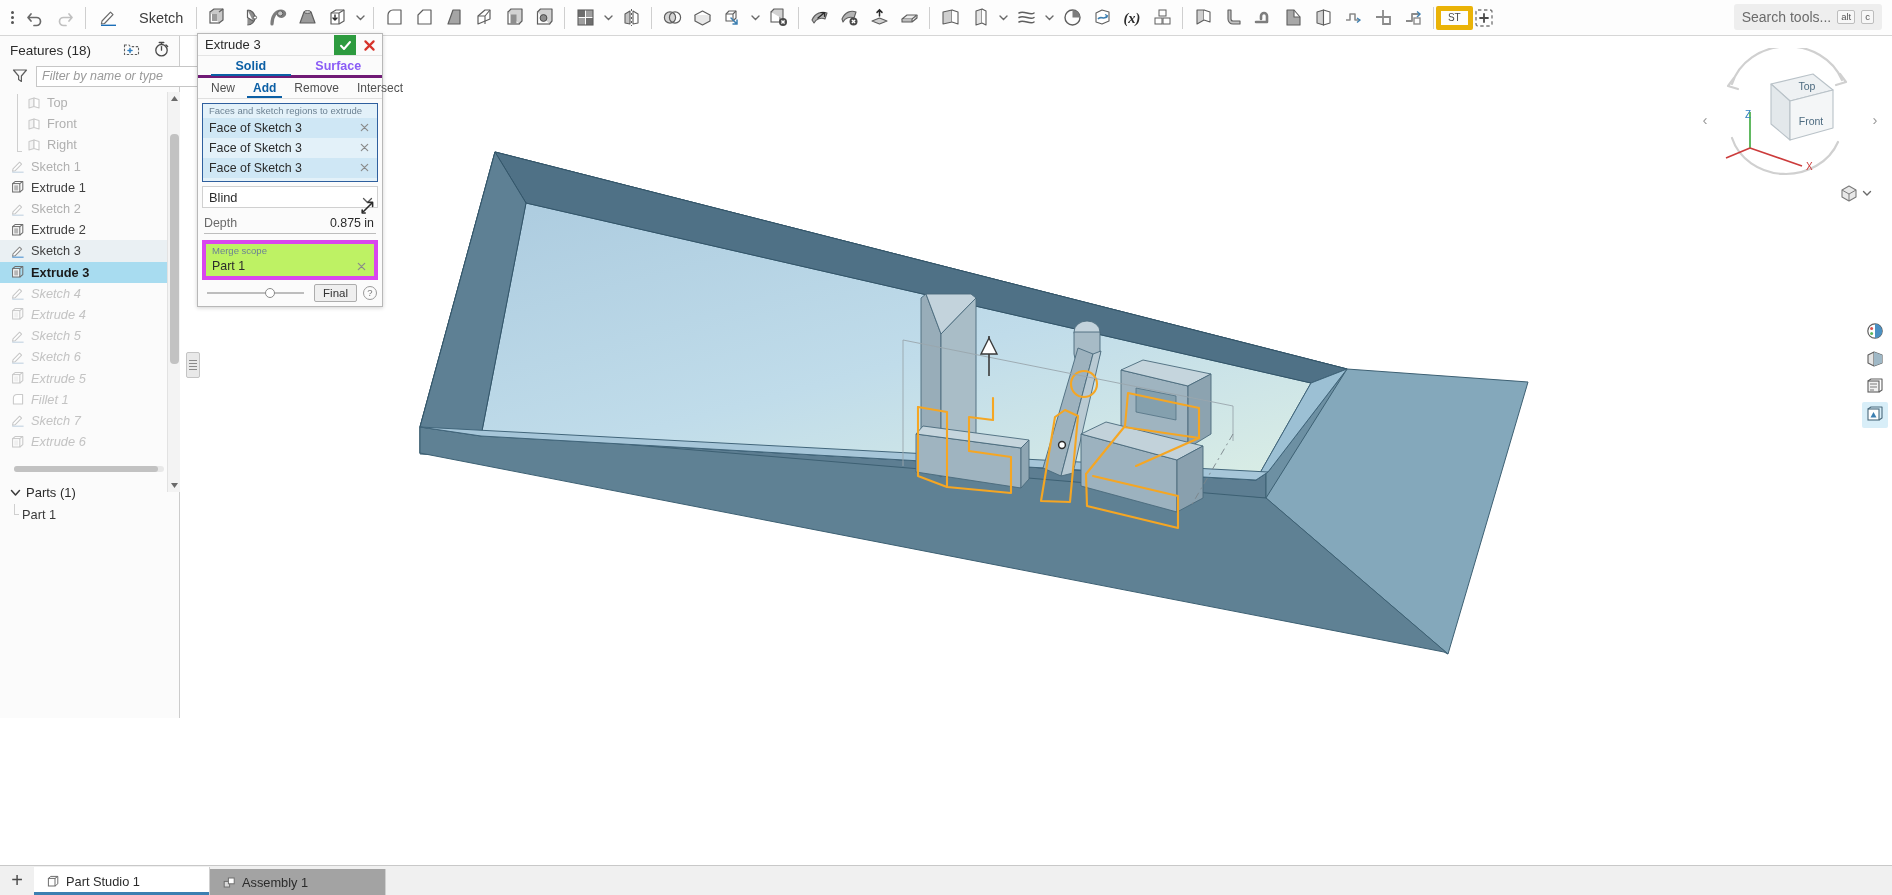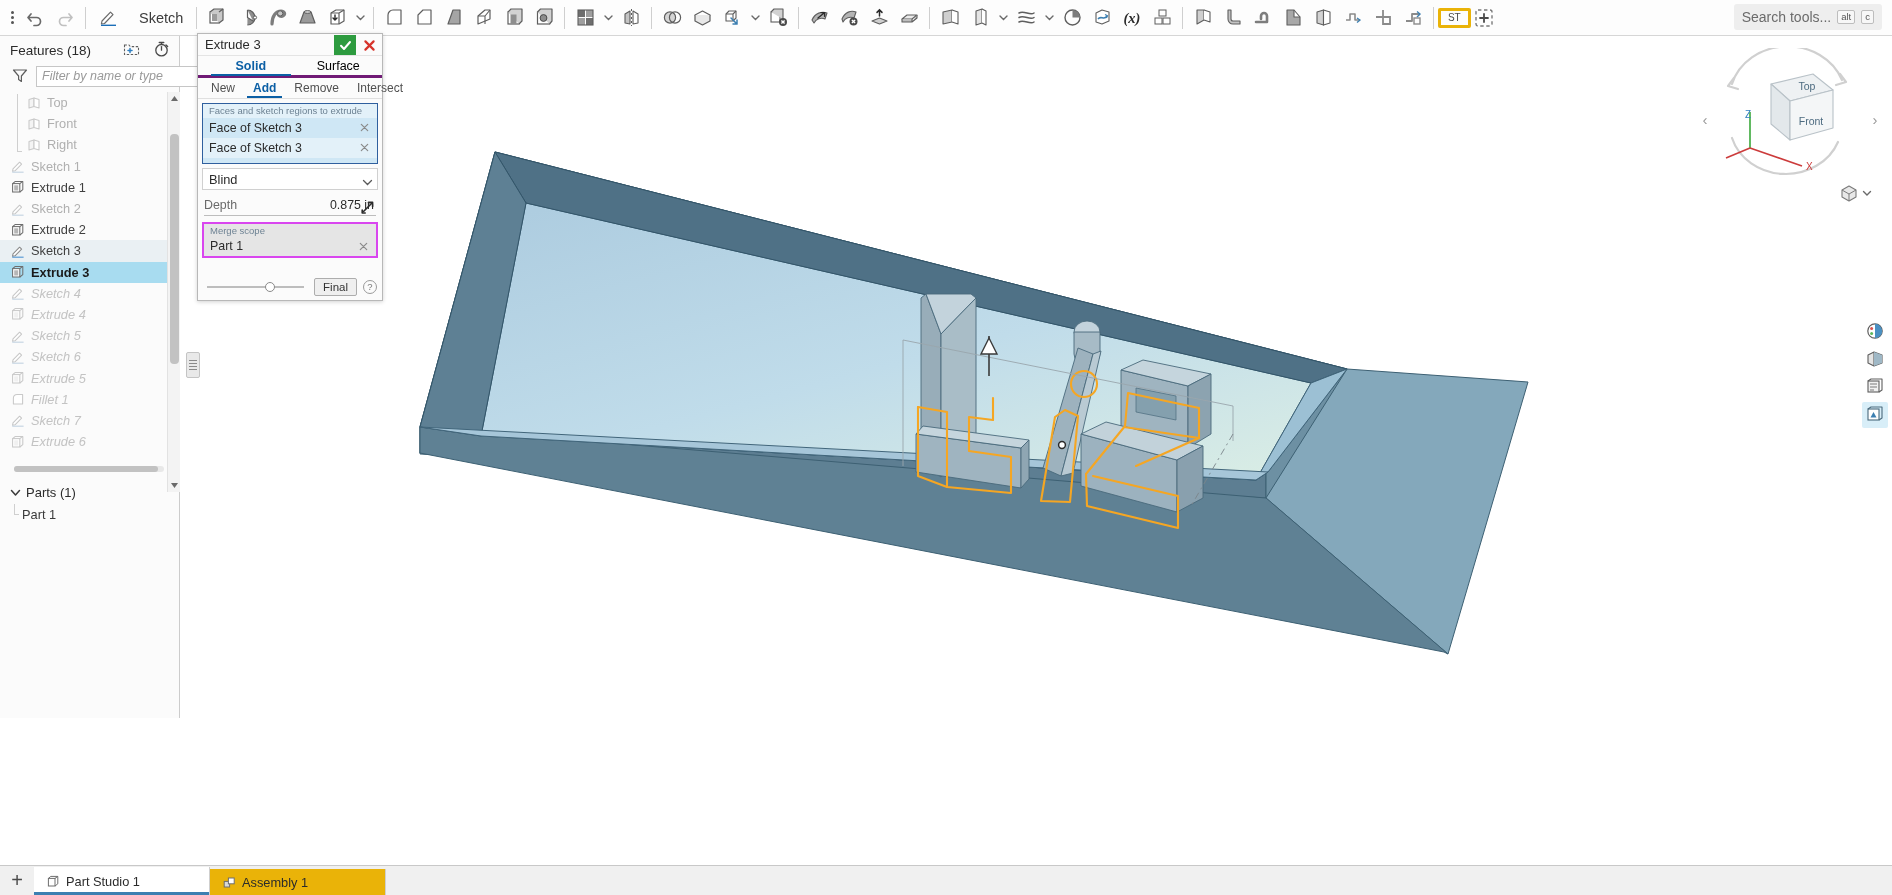--- a/index.html
+++ b/index.html
@@ -43,21 +43,21 @@
     position:absolute; right:10px; top:4px;
     height:26px; min-width:112px; background:#eeeeee; border-radius:3px;
     display:flex; align-items:center; padding:0 8px; gap:6px; cursor:text;
   }
   #search-box .ph { font-size:14px; color:#6b6b6b; }
   .kbd {
     font-size:9.5px; color:#555; border:1px solid #bdbdbd; background:#f7f7f7;
     border-radius:2px; padding:1px 3px; line-height:1; font-family:"Liberation Sans",sans-serif;
   }
   .st-box {
-    border:3px solid #eab308; border-radius:2px; font-size:10px; color:#4a4a4a;
+    border:5px solid #eab308; border-radius:2px; font-size:10px; color:#4a4a4a;
     padding:2px 7px; line-height:1;
   }
 
   
   #left-panel {
     position:absolute; left:0; top:36px; width:180px; height:682px;
     background:#fbfbfb; border-right:1px solid #cccccc;
   }
   #features-head {
     height:28px; display:flex; align-items:center; padding:0 6px 0 10px;
@@ -147,41 +147,41 @@
   }
   #ed-cancel {
     position:absolute; right:2px; top:1px; width:22px; height:20px;
     display:flex; align-items:center; justify-content:center; cursor:pointer;
   }
   #ed-type-tabs {
     display:flex; height:22px; border-bottom:3px solid #701a75; background:#fbfbfb;padding-left:9px;
   }
   .tt {
     flex:1 1 0; display:flex; align-items:center; justify-content:center;
-    font-size:12.5px; color:#000000; cursor:pointer; position:relative;
+    font-size:12.5px; color:#8b5cf6; cursor:pointer; position:relative;font-weight:bold;
   }
   .tt.on { color:#0b5fa5; font-weight:bold; }
   .tt.on::after {
     content:""; position:absolute; left:4px; right:4px; bottom:-1px; height:2px; background:#0b5fa5;
   }
   #ed-op-tabs {
     display:flex; height:21px; border-bottom:1px solid #e0e0e0; background:#fbfbfb;
     padding:0 4px;
   }
   .ot {
     flex:0 1 auto; padding:0 9px; display:flex; align-items:center; justify-content:center;
     font-size:12px; color:#505050; cursor:pointer; position:relative;
   }
   .ot.on { color:#0b5fa5; font-weight:bold; }
   .ot.on::after {
     content:""; position:absolute; left:3px; right:3px; bottom:0px; height:2px; background:#0b5fa5;
   }
   #ed-faces-box {
     margin:4px 4px 0 4px; border:1px solid #2f5f9e; background:#e3f1f9;
-    height:61px; overflow:hidden; position:relative;
+    height:79px; overflow:hidden; position:relative;
   }
   #ed-faces-label {
     font-size:9.5px; color:#6d8293; padding:2px 0 1px 6px; line-height:1.15;
   }
   .face-row {
     height:20px; display:flex; align-items:center; padding-left:6px;
     font-size:12.4px; color:#2b2b2b; position:relative; cursor:pointer;
   }
   .face-row.alt { background:#cfe7f5; }
   .face-row .x {
@@ -207,21 +207,21 @@
     position:absolute; right:2px; font-size:12.4px; color:#2b2b2b;
   }
   .chk-row {
     height:22px; display:flex; align-items:center; gap:7px; padding-left:7px;
     font-size:12.4px; color:#6a6a6a; cursor:pointer;
   }
   .chk {
     width:11px; height:11px; border:1px solid #b4b4b4; background:#fff; flex:0 0 auto;
   }
   #ed-merge-box {
-    margin:6px 4px 16px 4px; border:2px solid #d946ef; background:#e5e5e5;
+    margin:6px 4px 0 4px; border:4px solid #d946ef; background:#bef264;
   }
   #ed-merge-label { font-size:9.5px; color:#6d8293; padding:2px 0 0 6px; line-height:1.15; }
   #ed-merge-item {
     height:19px; display:flex; align-items:center; padding-left:6px;
     font-size:12.4px; color:#2b2b2b; position:relative; cursor:pointer;
   }
   #ed-merge-item .x { position:absolute; right:6px; top:3px; width:13px; height:13px;
     display:flex; align-items:center; justify-content:center; cursor:pointer; }
   #ed-footer {
     height:26px; display:flex; align-items:center; padding:0 5px; gap:6px; position:relative;
@@ -295,21 +295,21 @@
   .tab {
     height:26px; display:flex; align-items:center; gap:6px; padding:0 18px 0 12px;
     font-size:12.8px; color:#2b2b2b; cursor:pointer; position:relative;
     border-right:1px solid #cfcfcf;
     min-width:176px;
   }
   .tab.active { background:#ffffff; height:28px; }
   .tab.active::after {
     content:""; position:absolute; left:0; right:0; bottom:0; height:3px; background:#3c7fb1;
   }
-  .tab:not(.active) { background:#eab308; }
+  .tab:not(.active) { background:#a3a3a3; }
   .tab .ti { width:14px; height:14px; flex:0 0 auto; display:flex; align-items:center; justify-content:center; }
 </style>
 </head>
 <body>
 
 <div id="app">
 
   <div id="toolbar">
     <div class="tb-grip">
       <i></i>

